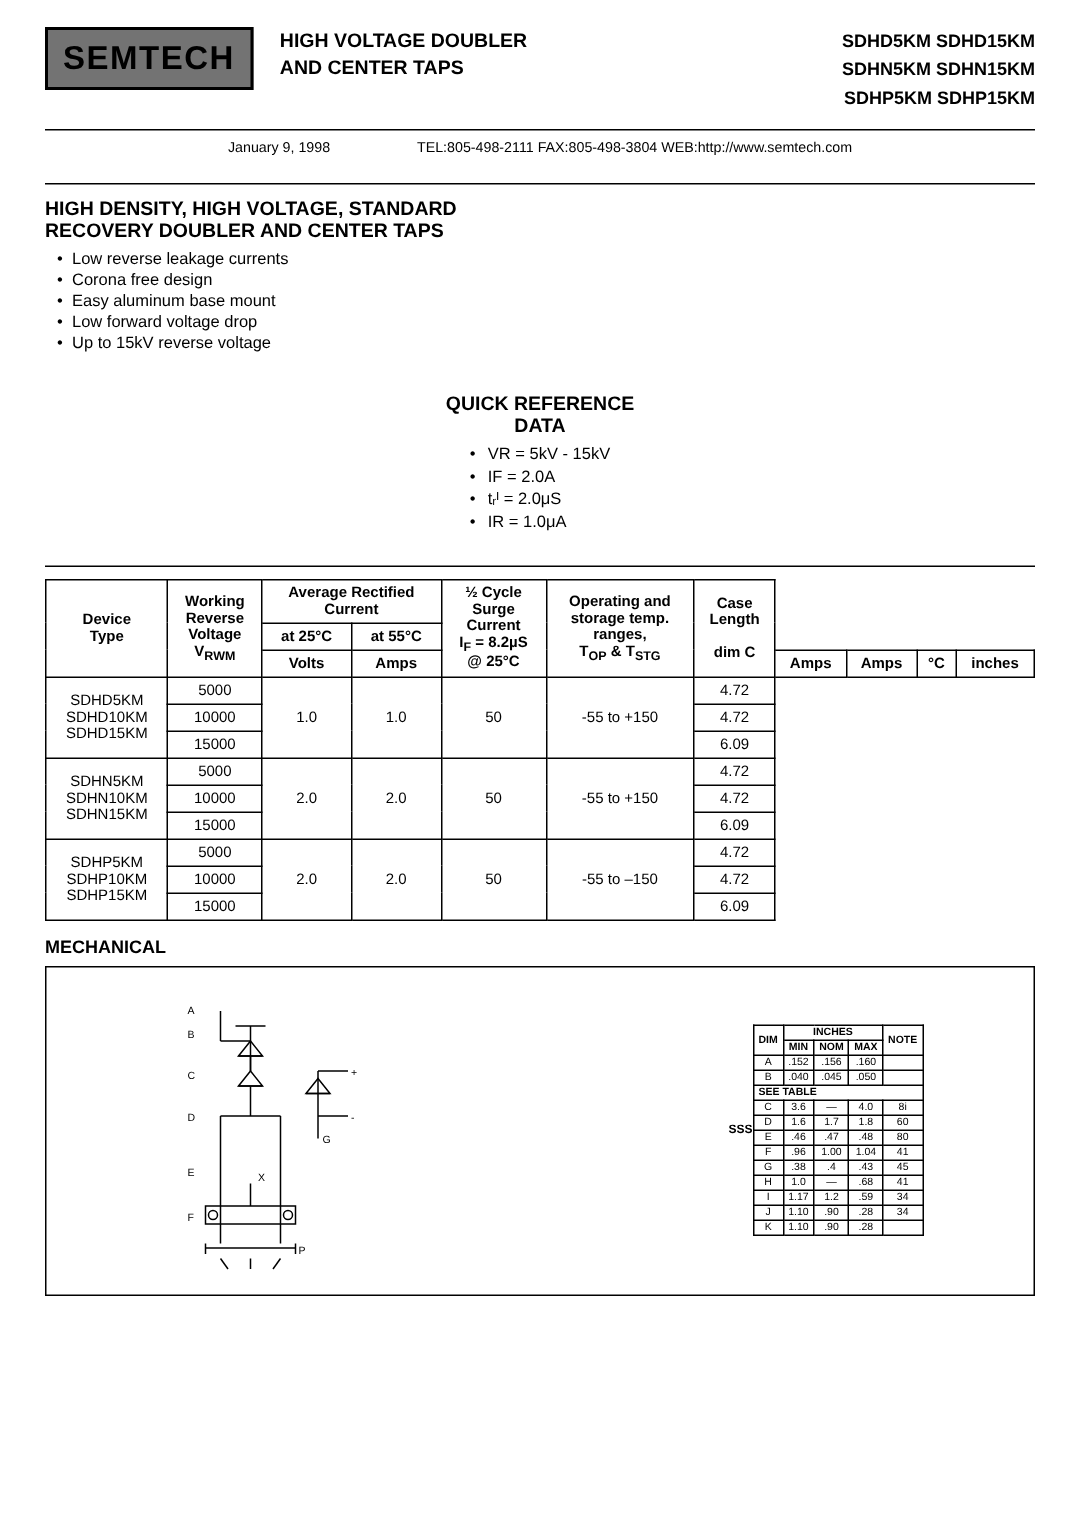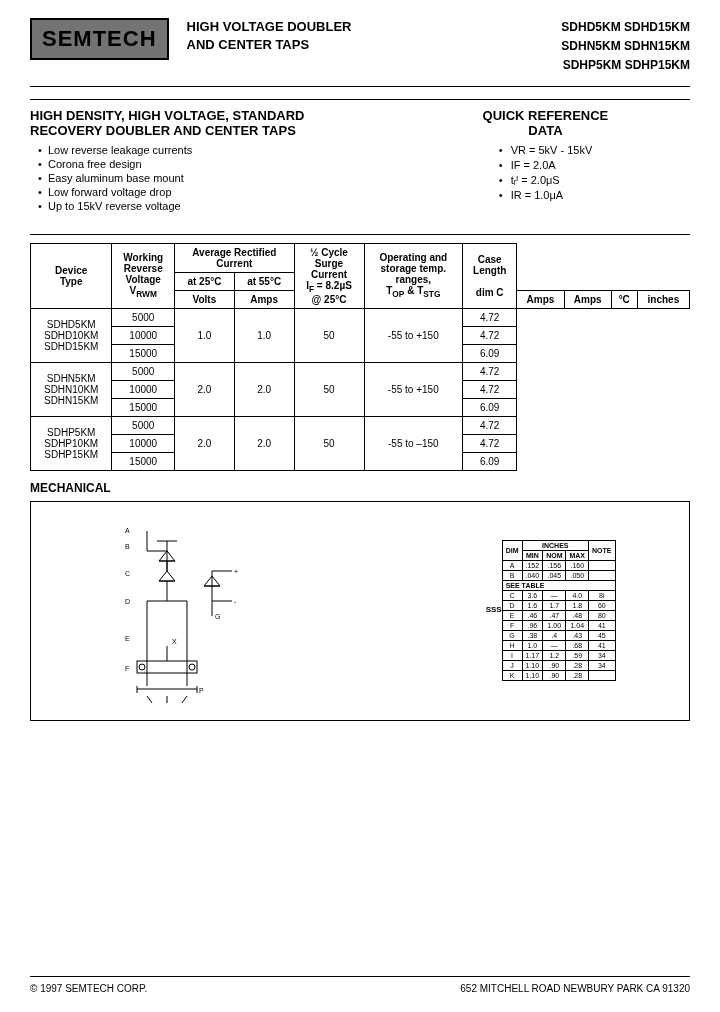--- a/index.html
+++ b/index.html
@@ -56,20 +56,21 @@
       font-size: 9.5px;
       text-align: center;
       margin-bottom: 10px;
       margin-top: 2px;
     }
     
     .two-col {
       display: flex;
       gap: 24px;
       margin-bottom: 12px;
+      flex-direction: column;
     }
     .left-col { flex: 1.2; }
     .right-col { flex: 1; }
     .section-title {
       font-size: 13px;
       font-weight: bold;
       margin-bottom: 6px;
       text-transform: uppercase;
     }
     .bullet-list {
@@ -198,20 +199,25 @@
     </div>
     <div class="header-part-numbers">
       <div>SDHD5KM  SDHD15KM</div>
       <div>SDHN5KM  SDHN15KM</div>
       <div>SDHP5KM  SDHP15KM</div>
     </div>
   </div>
 
   <hr class="header-divider">
 
+  <div class="contact-line">
+    <span>January 9, 1998</span>
+    &nbsp;&nbsp;&nbsp;&nbsp;&nbsp;&nbsp;&nbsp;&nbsp;&nbsp;&nbsp;&nbsp;&nbsp;&nbsp;&nbsp;&nbsp;&nbsp;&nbsp;&nbsp;&nbsp;&nbsp;
+    <span>TEL:805-498-2111  FAX:805-498-3804  WEB:http://www.semtech.com</span>
+  </div>
 
   <hr class="section-divider">
 
   <div class="two-col">
     <div class="left-col">
       <div class="section-title">
         <span>HIGH DENSITY, HIGH VOLTAGE, STANDARD</span><br>
         <span>RECOVERY DOUBLER AND CENTER TAPS</span>
       </div>
       <ul class="bullet-list">
@@ -486,17 +492,13 @@
                 <td>.90</td>
                 <td>.28</td>
                 <td></td>
             </tr>
           </tbody>
         </table>
       </div>
     </div>
   </div>
 
-  <div class="footer">
-    <span>© 1997 SEMTECH CORP.</span>
-    <span>652 MITCHELL ROAD  NEWBURY PARK  CA 91320</span>
-  </div>
 </div>
 
 </body></html>

